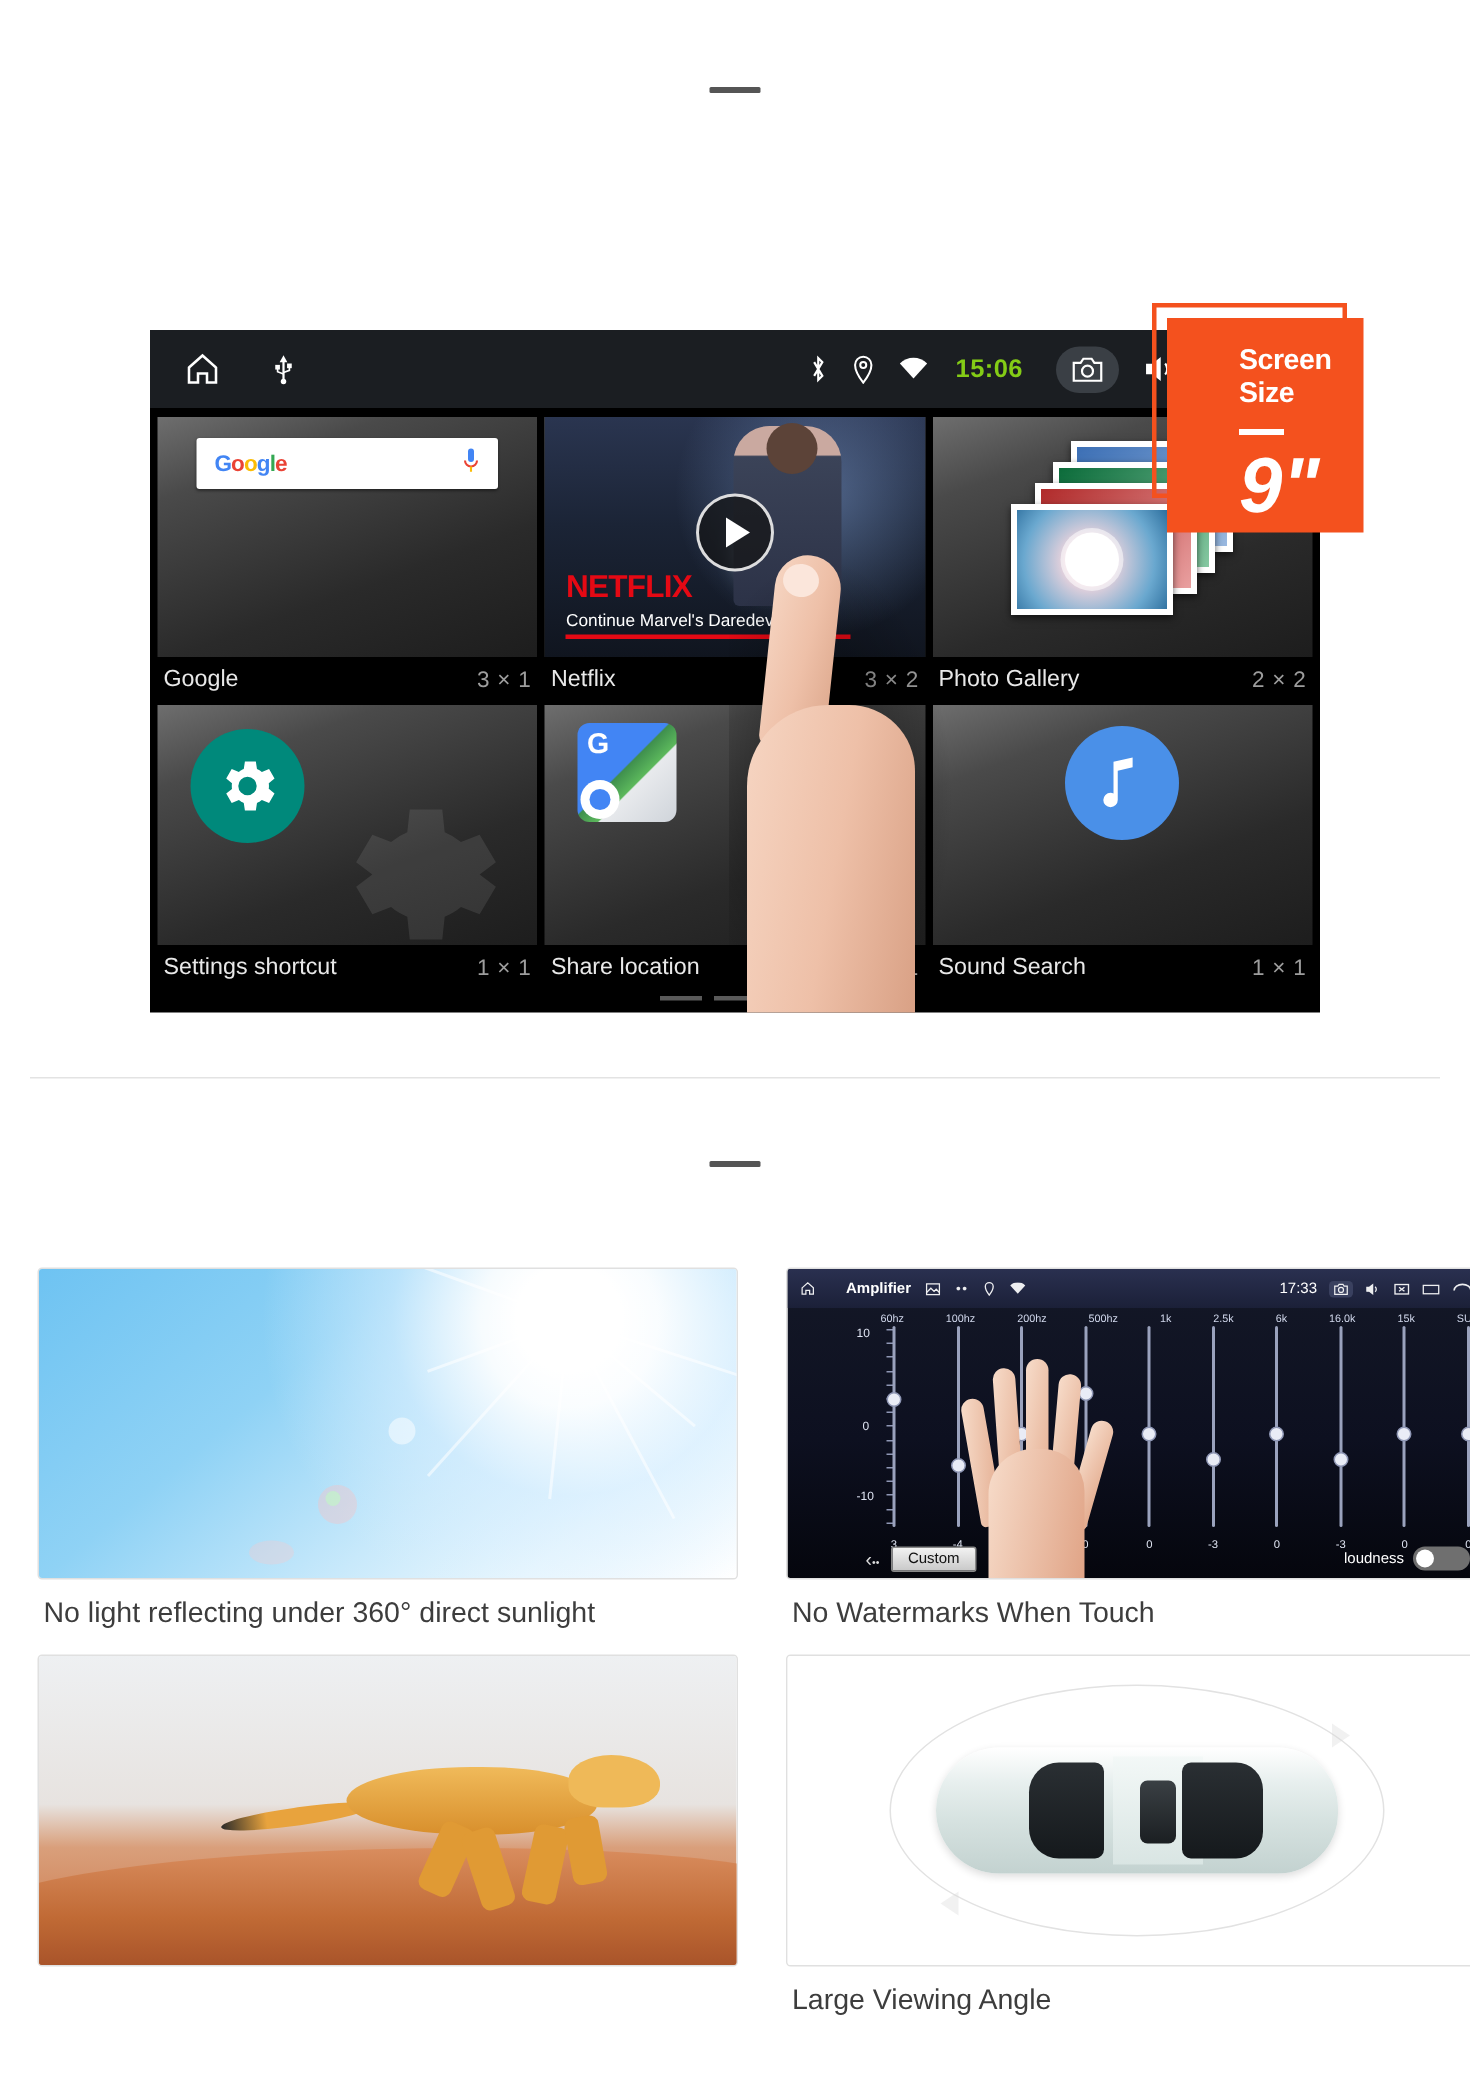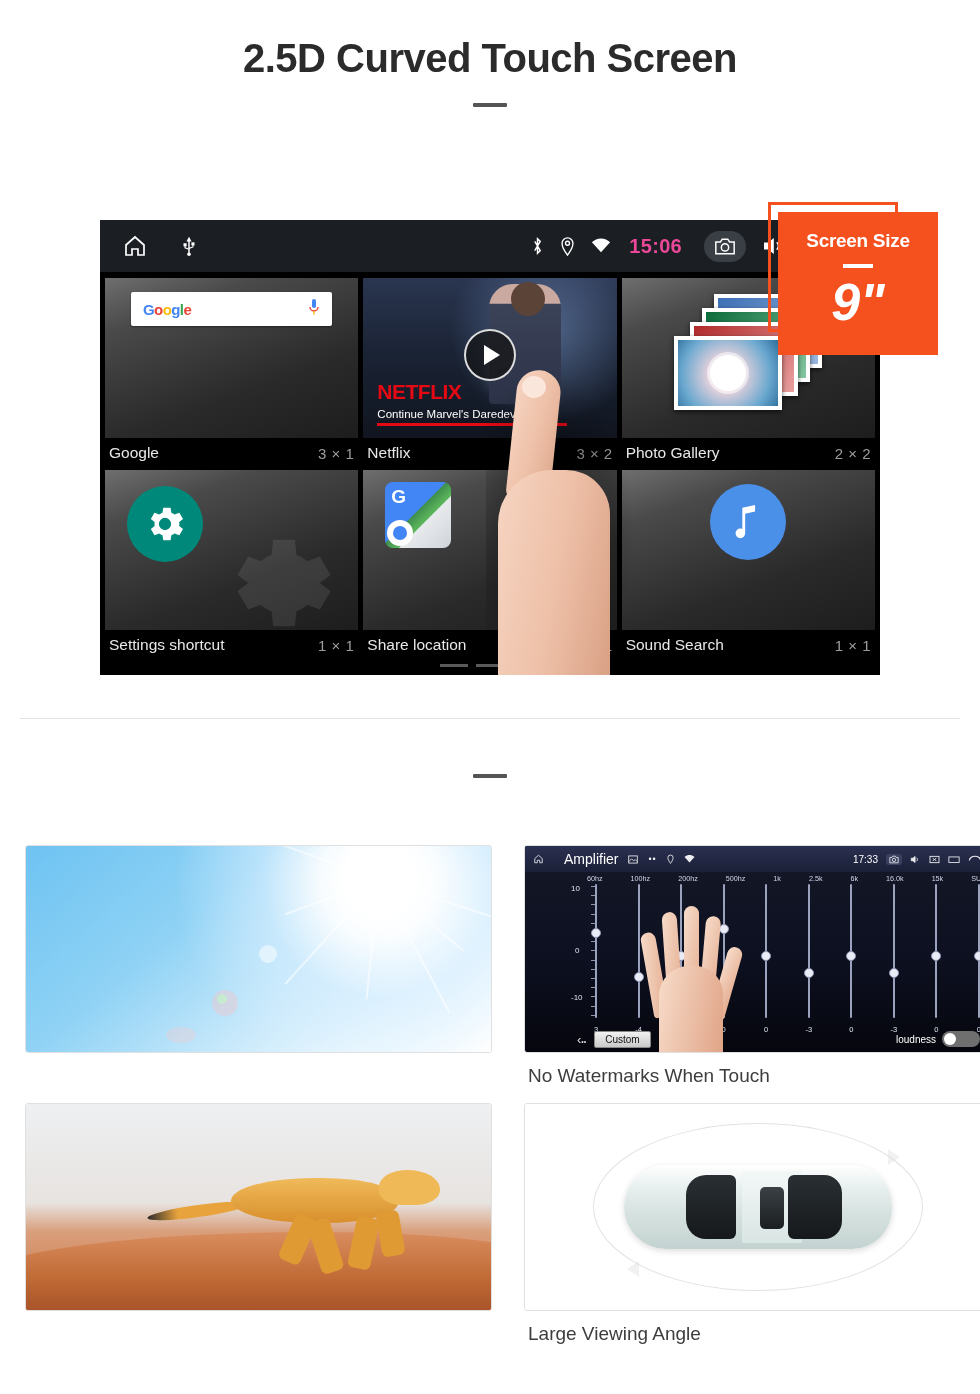--- a/index.html
+++ b/index.html
@@ -43,21 +43,21 @@
   }
   .statusbar {
     height: 52px; background: #1b1e22;
     display: flex; align-items: center;
     padding: 0 14px 0 22px;
     position: relative;
   }
   .sb-left { display:flex; align-items:center; gap: 34px; }
   .sb-right { margin-left: auto; display:flex; align-items:center; gap: 16px; }
   .sb-ico { color: #fff; display:flex; align-items:center; justify-content:center; }
-  .sb-time { color:#ec4899; font-size:20px; font-weight:600; letter-spacing:.3px; margin:0 6px 0 2px;}
+  .sb-time { color:#84cc16; font-size:17px; font-weight:600; letter-spacing:.3px; margin:0 6px 0 2px;}
   .sb-cam {
     background:#3a3f45; border-radius: 18px;
     padding: 6px 10px; display:flex; align-items:center;
   }
 
   
   .wgrid { padding: 6px 0 0 0; }
   .wrow { display: flex; gap: 5px; padding: 0 5px; }
   .wcell { flex: 1; }
   .wbox {
@@ -181,24 +181,25 @@
   }
   .pageind i{width:28px;height:3px;background:#5a5a5a;display:block;}
   .pageind i.on{background:#e2e2e2;}
 
   
   .badge-outline{
     position:absolute; left:768px; top:202px; width:130px; height:130px;
     border: 3px solid #F4511E; z-index: 40;
   }
   .badge{
-    position:absolute; left:778px; top:212px; width:160px; height:143px;
+    position:absolute; left:778px; top:212px; width:131px; height:143px;
     background:#F4511E; color:#fff; z-index:41;
-    display:flex; flex-direction:column; align-items:center; justify-content:flex-start;
+    display:flex; flex-direction:column; justify-content:flex-start;
     padding-top: 18px;
+    padding-left: 48px;
   }
   .badge-t{font-size:19px;font-weight:bold;letter-spacing:-.3px;}
   .badge-rule{width:30px;height:4px;background:#fff;margin:12px 0 8px 0;}
   .badge-n{font-size:52px;font-weight:bold;font-style:italic;line-height:1;}
 
   
   .divider{position:absolute;left:20px;top:718px;width:940px;height:1px;background:#e3e3e3;}
 
   
   .sec2-head{position:absolute;left:0;right:0;top:752px;text-align:center;}
@@ -226,21 +227,21 @@
   
   .amp{
     width:100%;height:100%;
     background:linear-gradient(180deg,#141827 0%,#0d1020 55%,#05060d 100%);
     position:relative;color:#fff;
   }
   .amp-bar{
     height:26px;background:linear-gradient(180deg,#2a3050,#1b2038);
     display:flex;align-items:center;padding:0 8px;gap:10px;font-size:10.5px;
   }
-  .amp-title{font-weight:normal;font-size:14px;margin-left:10px;}
+  .amp-title{font-weight:bold;font-size:10px;margin-left:10px;}
   .amp-bar .ico{opacity:.92;display:flex;align-items:center;}
   .amp-right{margin-left:auto;display:flex;align-items:center;gap:8px;font-size:10px;}
   .amp-cam{background:#3c4362;border-radius:3px;padding:1px 3px;}
   .amp-body{position:absolute;left:0;right:0;top:26px;bottom:0;}
   .amp-side{
     position:absolute;left:0;top:0;width:46px;bottom:0;
     background:linear-gradient(180deg,#1a1f38,#0a0c18);
     display:flex;flex-direction:column;align-items:center;padding-top:4px;gap:2px;
     border-right:1px solid #232842;
   }
@@ -334,21 +335,20 @@
   .sunroof{
     position:absolute;left:136px;top:22px;width:24px;height:42px;border-radius:5px;
     background:linear-gradient(180deg,#3a4044,#1b1f22);
   }
   .arrow{position:absolute;width:0;height:0;opacity:.35;}
 </style>
 </head>
 <body>
 
 <div class="sec1-head">
-  <div class="sec1-title">2.5D Curved Touch Screen</div>
   <div class="title-rule"></div>
 </div>
 
 <div class="device-wrap">
 
   <div class="statusbar">
     <div class="sb-left">
       <span class="sb-ico">
         <svg width="26" height="24" viewBox="0 0 24 24" fill="none" stroke="#fff" stroke-width="1.7">
           <path d="M3 11 L12 3 L21 11 V21 H15 V15 H9 V21 H3 Z"></path>
@@ -565,20 +565,21 @@
           <div class="ray" style="left:76%;top:16%;width:120px;height:2px;transform:rotate(96deg)"></div>
           <div class="ray" style="left:76%;top:16%;width:140px;height:2px;transform:rotate(132deg)"></div>
           <div class="ray" style="left:76%;top:16%;width:100px;height:2px;transform:rotate(160deg)"></div>
           <div class="ray" style="left:76%;top:16%;width:120px;height:2px;transform:rotate(200deg)"></div>
           <div class="flare" style="left:50%;top:48%;width:18px;height:18px;background:rgba(255,255,255,.5)"></div>
           <div class="flare" style="left:40%;top:70%;width:26px;height:26px;background:rgba(255,190,190,.35)"></div>
           <div class="flare" style="left:41%;top:72%;width:10px;height:10px;background:rgba(190,255,190,.5)"></div>
           <div class="flare" style="left:30%;top:88%;width:30px;height:16px;background:rgba(255,200,200,.3)"></div>
         </div>
       </div>
+      <div class="card-cap">No light reflecting under 360° direct sunlight</div>
     </div>
 
     <div class="card">
       <div class="card-img">
         <div class="amp">
 
           <div class="amp-bar">
             <span class="ico">
               <svg width="11" height="10" viewBox="0 0 24 24" fill="none" stroke="#fff" stroke-width="2">
                   <path d="M3 11 L12 3 L21 11 V21 H15 V15 H9 V21 H3 Z"></path>

